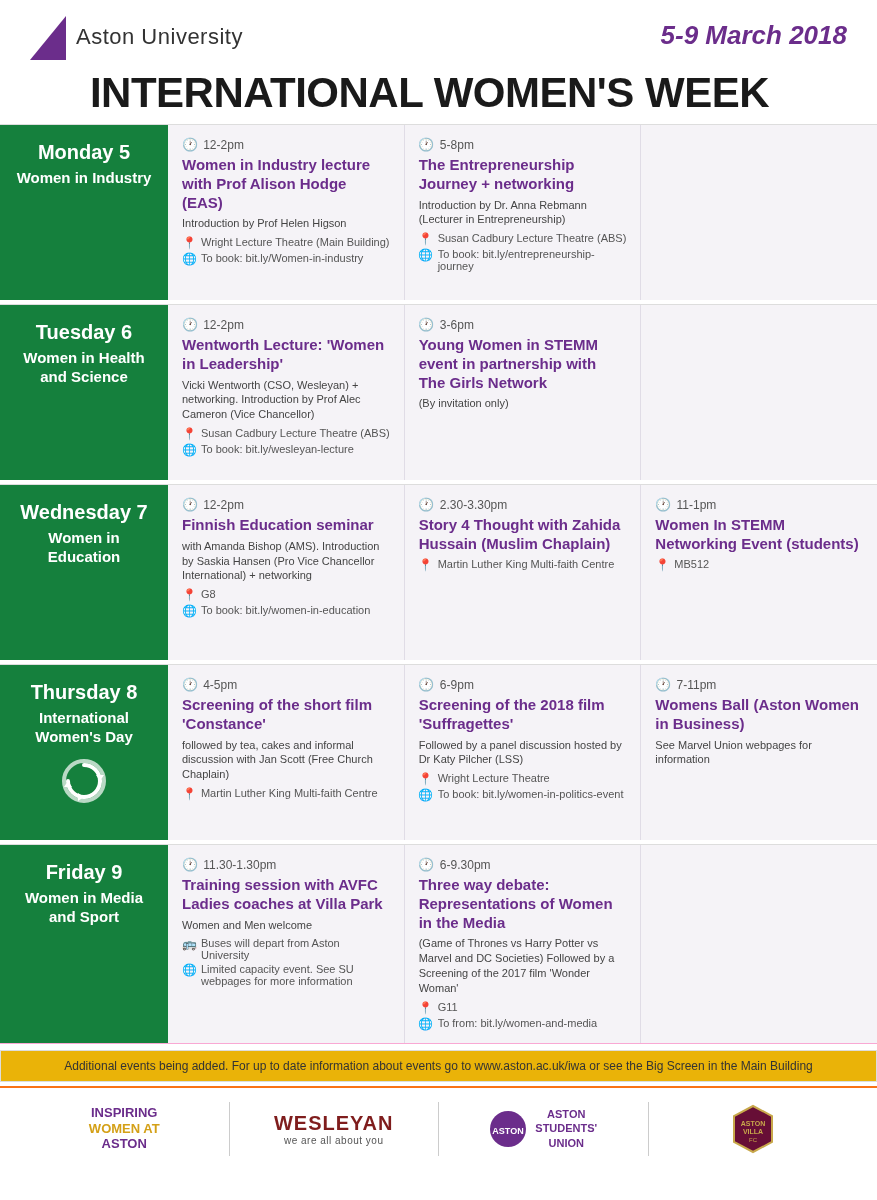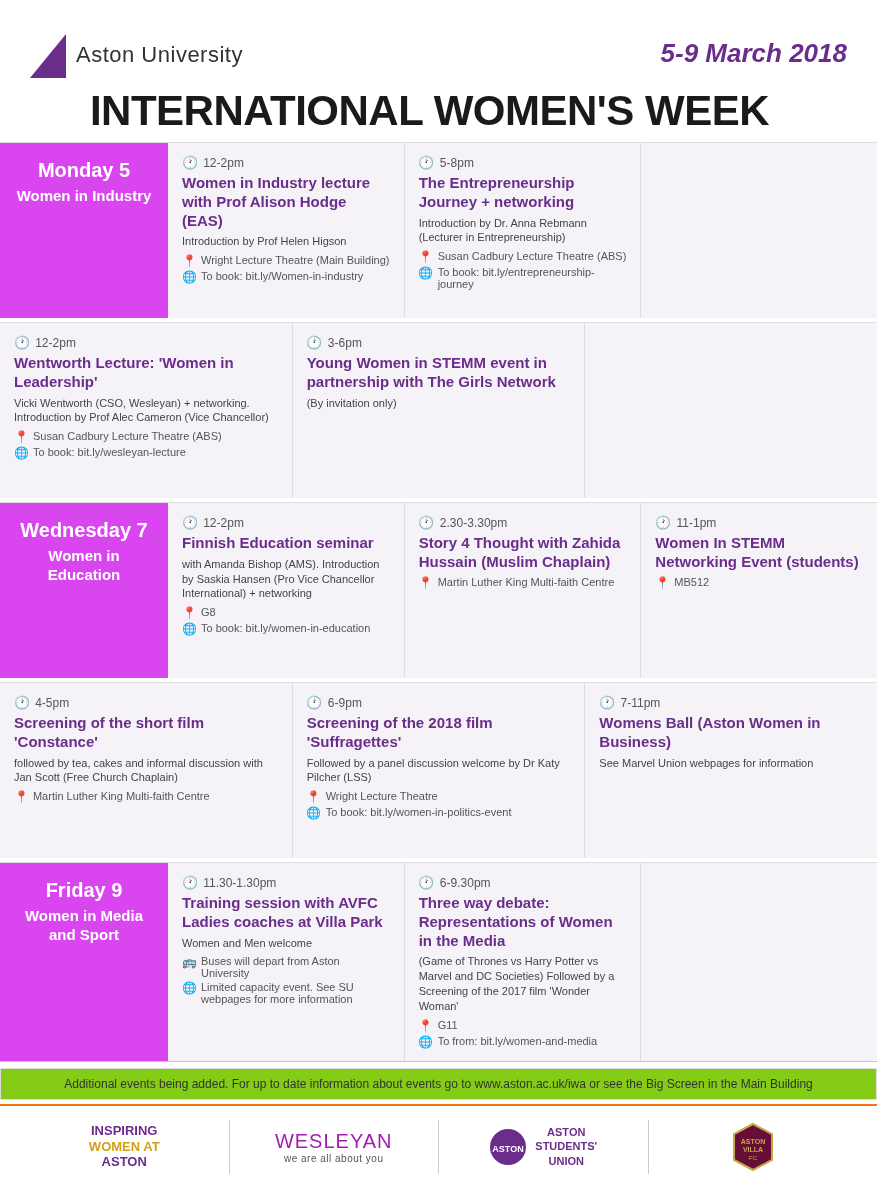--- a/index.html
+++ b/index.html
@@ -10,21 +10,21 @@
       min-height: 1200px;
       overflow-x: hidden;
     }
     .page {
       width: 877px;
       background: #fff;
       padding: 0;
     }
     
     .header {
-      padding: 34px 30px 8px 30px;
+      padding: 16px 30px 8px 30px;
       display: flex;
       align-items: flex-start;
       justify-content: space-between;
     }
     .logo-area {
       display: flex;
       flex-direction: column;
       align-items: flex-start;
     }
     .logo-text {
@@ -57,21 +57,21 @@
     }
     
     .event-row {
       display: flex;
       min-height: 176px;
       margin: 0 0 4px 0;
       border-top: 1px solid #ddd;
     }
     .event-row:last-of-type { border-bottom: 1px solid #f9a8d4; }
     .day-col {
-      background: #d946ef;
+      background: #15803d;
       color: #fff;
       width: 168px;
       min-width: 168px;
       padding: 16px 14px;
       display: flex;
       flex-direction: column;
       align-items: center;
       justify-content: flex-start;
     }
     .day-name {
@@ -130,21 +130,21 @@
       display: flex;
       align-items: flex-start;
       font-size: 11px;
       color: #555;
       margin-bottom: 2px;
       gap: 4px;
     }
     .meta-icon { color: #888; font-size: 12px; flex-shrink: 0; }
     
     .footer-note {
-      background: #84cc16;
+      background: #eab308;
       border: 1px solid #ddd;
       margin: 6px 0 0 0;
       padding: 8px 20px;
       font-size: 12px;
       color: #333;
       text-align: center;
     }
     .footer-logos {
       display: flex;
       align-items: center;
@@ -170,22 +170,22 @@
       font-weight: bold;
       line-height: 1.2;
       color: #6b2d8b;
     }
     .inspiring-text span { color: #d4a017; }
     .wesleyan-text {
       text-align: center;
     }
     .wesleyan-main {
       font-size: 20px;
-      font-weight: normal;
-      color: #a21caf;
+      font-weight: bold;
+      color: #7f1d1d;
       letter-spacing: 1px;
     }
     .wesleyan-sub {
       font-size: 10px;
       color: #555;
       letter-spacing: 0.5px;
     }
     .aston-su {
       text-align: center;
       font-size: 11px;
@@ -258,20 +258,24 @@
             </div>
             <div class="event-meta">
               <span class="meta-icon">🌐</span>
               <span>To book: bit.ly/entrepreneurship-journey</span>
             </div>
           </div>
           <div class="event-cell"></div>
         </div>
       </div>
       <div class="event-row">
+        <div class="day-col">
+          <div class="day-name">Tuesday 6</div>
+          <div class="day-theme">Women in Health and Science</div>
+        </div>
         <div class="events-area">
           <div class="event-cell">
             <div class="event-time">
               <span class="clock-icon">🕐</span>
               <span>12-2pm</span>
             </div>
             <div class="event-title">Wentworth Lecture: 'Women in Leadership'</div>
             <div class="event-desc">Vicki Wentworth (CSO, Wesleyan) + networking. Introduction by Prof Alec Cameron (Vice Chancellor)</div>
             <div class="event-meta">
               <span class="meta-icon">📍</span>
@@ -333,40 +337,53 @@
             </div>
             <div class="event-title">Women In STEMM Networking Event (students)</div>
             <div class="event-meta">
               <span class="meta-icon">📍</span>
               <span>MB512</span>
             </div>
           </div>
         </div>
       </div>
       <div class="event-row">
+        <div class="day-col">
+          <div class="day-name">Thursday 8</div>
+          <div class="day-theme">International Women's Day</div>
+          <div class="day-icon"><svg width="48" height="48" viewBox="0 0 48 48">
+              <circle cx="24" cy="24" r="20" fill="none" stroke="rgba(255,255,255,0.7)" stroke-width="4"></circle>
+              <path d="M24 8 A16 16 0 0 1 40 24" fill="none" stroke="white" stroke-width="4" stroke-linecap="round"></path>
+              <polygon points="40,24 44,18 36,18" fill="white"></polygon>
+              <path d="M40 24 A16 16 0 0 1 24 40" fill="none" stroke="white" stroke-width="4" stroke-linecap="round"></path>
+              <polygon points="24,40 18,44 18,36" fill="white"></polygon>
+              <path d="M24 40 A16 16 0 0 1 8 24" fill="none" stroke="white" stroke-width="4" stroke-linecap="round"></path>
+              <polygon points="8,24 12,30 4,30" fill="white"></polygon>
+            </svg></div>
+        </div>
         <div class="events-area">
           <div class="event-cell">
             <div class="event-time">
               <span class="clock-icon">🕐</span>
               <span>4-5pm</span>
             </div>
             <div class="event-title">Screening of the short film 'Constance'</div>
             <div class="event-desc">followed by tea, cakes and informal discussion with Jan Scott (Free Church Chaplain)</div>
             <div class="event-meta">
               <span class="meta-icon">📍</span>
               <span>Martin Luther King Multi-faith Centre</span>
             </div>
           </div>
           <div class="event-cell">
             <div class="event-time">
               <span class="clock-icon">🕐</span>
               <span>6-9pm</span>
             </div>
             <div class="event-title">Screening of the 2018 film 'Suffragettes'</div>
-            <div class="event-desc">Followed by a panel discussion welcome by Dr Katy Pilcher (LSS)</div>
+            <div class="event-desc">Followed by a panel discussion hosted by Dr Katy Pilcher (LSS)</div>
             <div class="event-meta">
               <span class="meta-icon">📍</span>
               <span>Wright Lecture Theatre</span>
             </div>
             <div class="event-meta">
               <span class="meta-icon">🌐</span>
               <span>To book: bit.ly/women-in-politics-event</span>
             </div>
           </div>
           <div class="event-cell">

